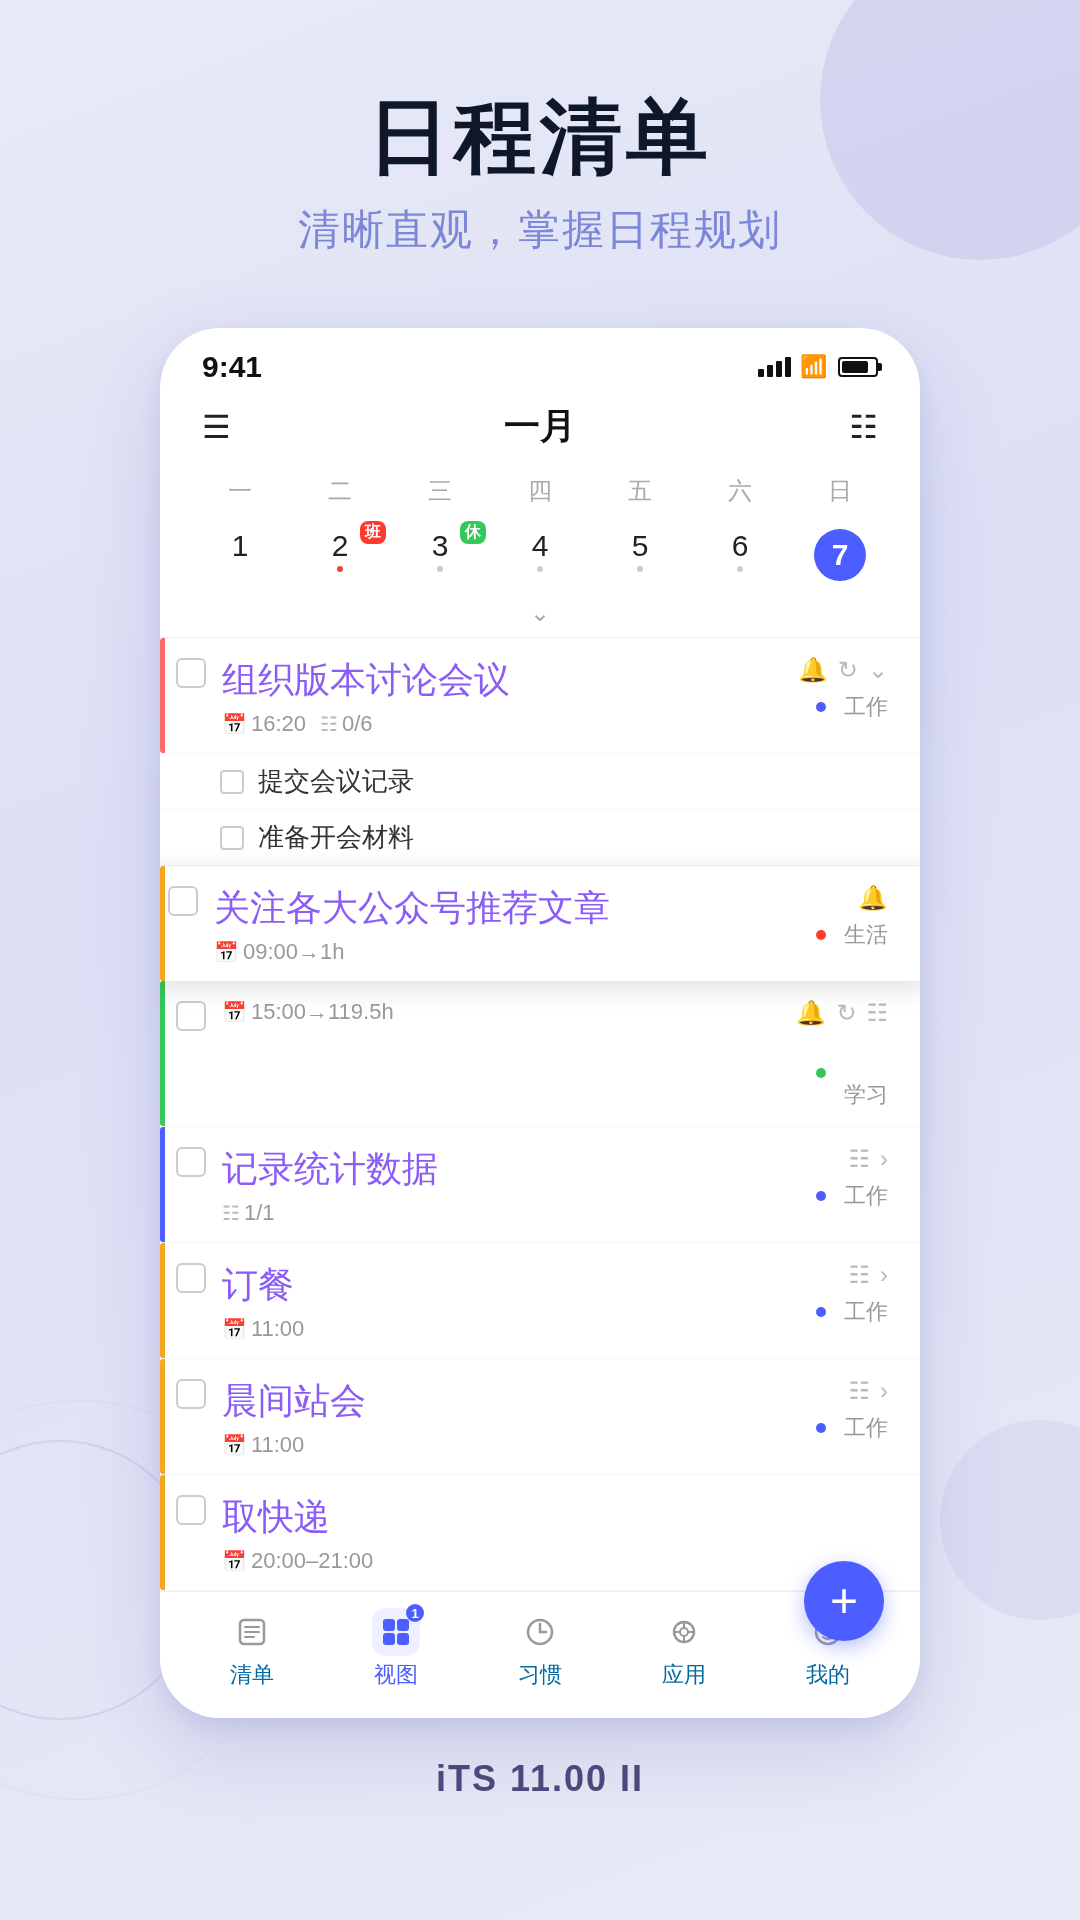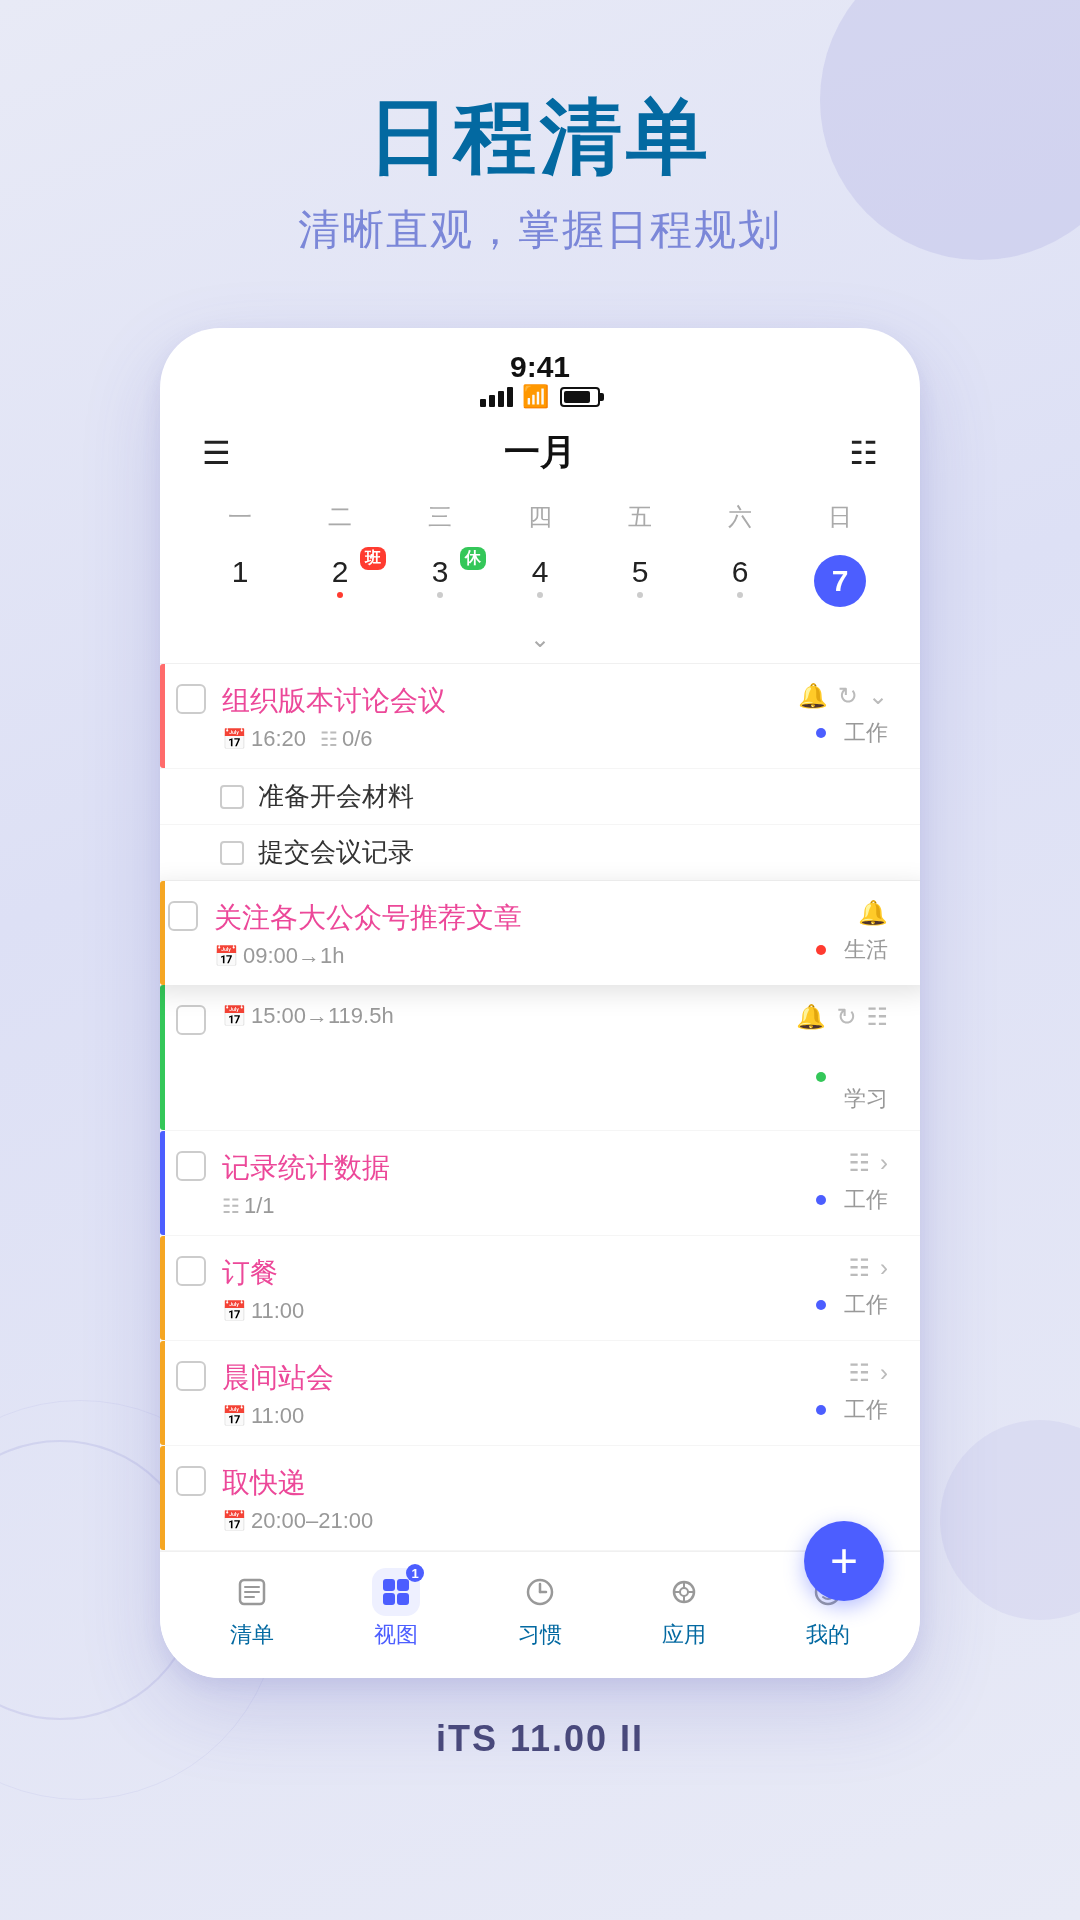--- a/index.html
+++ b/index.html
@@ -48,21 +48,21 @@
 
     
     .page-header {
       margin-top: 90px;
       text-align: center;
       z-index: 1;
     }
     .page-title {
       font-size: 82px;
       font-weight: 700;
-      color: #0369a1;
+      color: #0f172a;
       letter-spacing: 4px;
       line-height: 1.15;
     }
     .page-subtitle {
       font-size: 42px;
       font-weight: 400;
       color: #7b87d8;
       margin-top: 18px;
       letter-spacing: 2px;
     }
@@ -76,23 +76,23 @@
       box-shadow: 0 30px 80px rgba(80,80,180,0.18), 0 8px 20px rgba(80,80,180,0.1);
       overflow: visible;
       position: relative;
       z-index: 2;
       padding-bottom: 0;
     }
 
     
     .status-bar {
       display: flex;
+      justify-content: space-between;
       align-items: center;
       padding: 22px 42px 8px;
-      flex-direction: column;
     }
     .status-time {
       font-size: 30px;
       font-weight: 600;
       color: #111;
     }
     .status-icons {
       display: flex;
       align-items: center;
       gap: 10px;
@@ -258,23 +258,23 @@
       border-radius: 6px;
       flex-shrink: 0;
       margin-right: 16px;
       margin-top: 2px;
     }
 
     .task-content {
       flex: 1;
     }
     .task-title {
-      font-size: 28px;
+      font-size: 36px;
       font-weight: 500;
-      color: #ec4899;
+      color: #8b5cf6;
       margin-bottom: 6px;
     }
     .task-meta {
       display: flex;
       align-items: center;
       gap: 14px;
       font-size: 22px;
       color: #999;
     }
     .task-meta-item {
@@ -543,26 +543,26 @@
           </div>
           <div class="task-category">
             <div class="category-dot" style="background:#4c5eff;"></div>
             <span style="color:#999;">工作</span>
           </div>
         </div>
       </div>
 
       <div class="subtask-item">
         <div class="subtask-checkbox"></div>
-        <span class="subtask-title">准备开会材料</span>
+        <span class="subtask-title">提交会议记录</span>
       </div>
 
       <div class="subtask-item">
         <div class="subtask-checkbox"></div>
-        <span class="subtask-title">提交会议记录</span>
+        <span class="subtask-title">准备开会材料</span>
       </div>
 
       <div style="position:relative; background:#fff; box-shadow: 0 6px 28px rgba(0,0,0,0.13); margin: 0 -14px; padding: 0 14px; z-index:10; border-radius: 14px;">
         <div class="task-item" style="border-bottom:none;padding-left:8px;">
           <div class="task-color-bar" style="background:#f5a623;"></div>
           <div class="task-checkbox"></div>
           <div class="task-content">
             <div class="task-title">关注各大公众号推荐文章</div>
             <div class="task-meta">
               <span class="task-meta-item">

